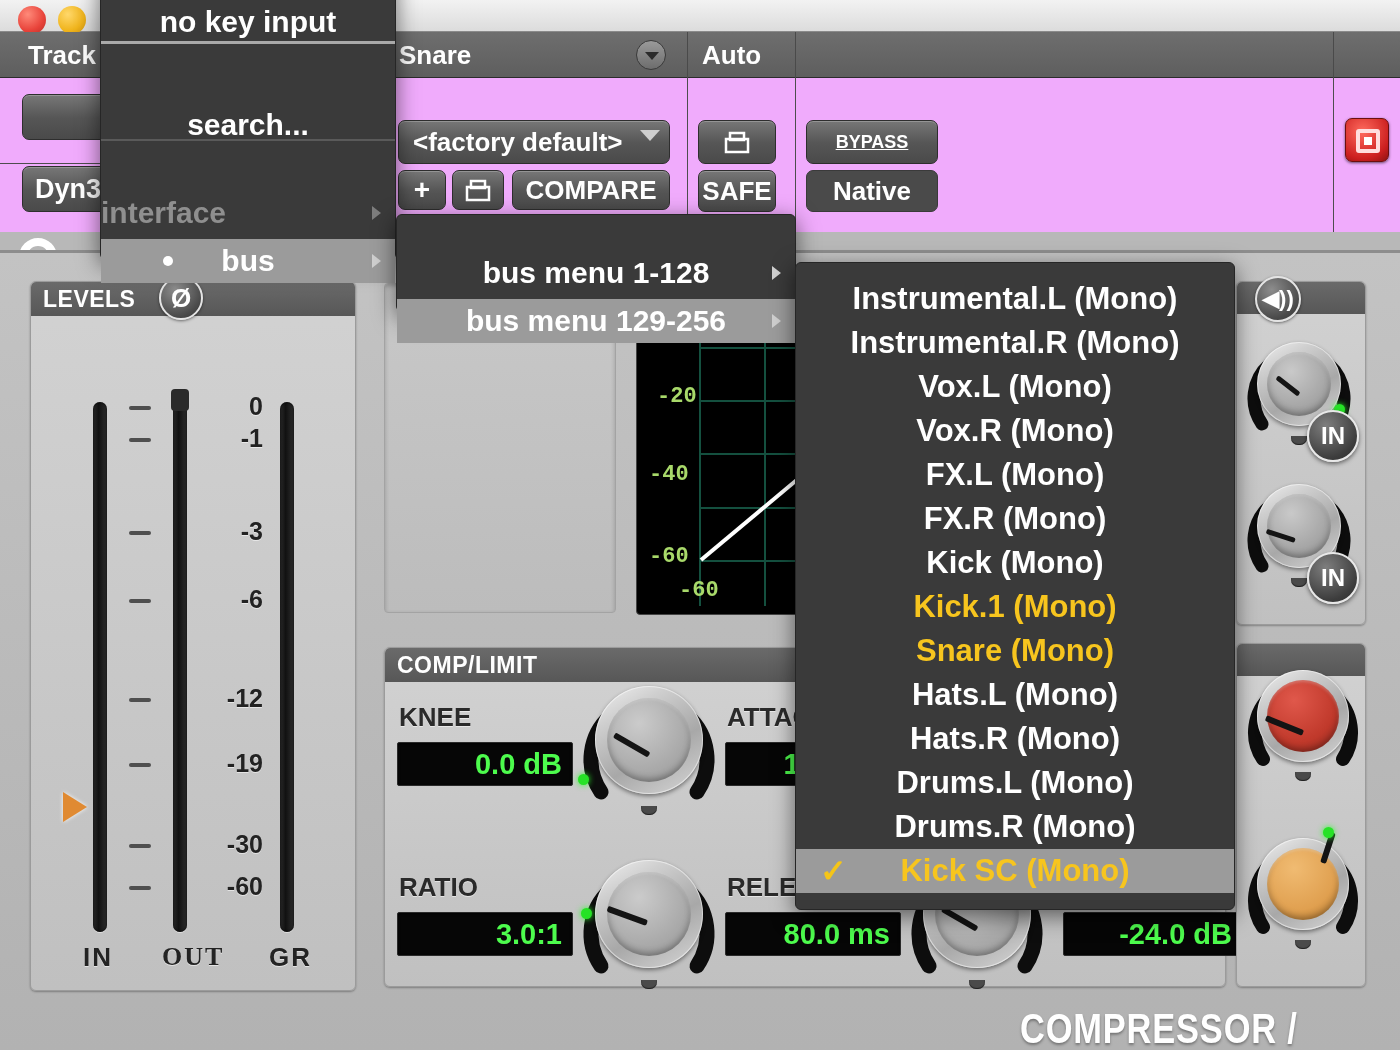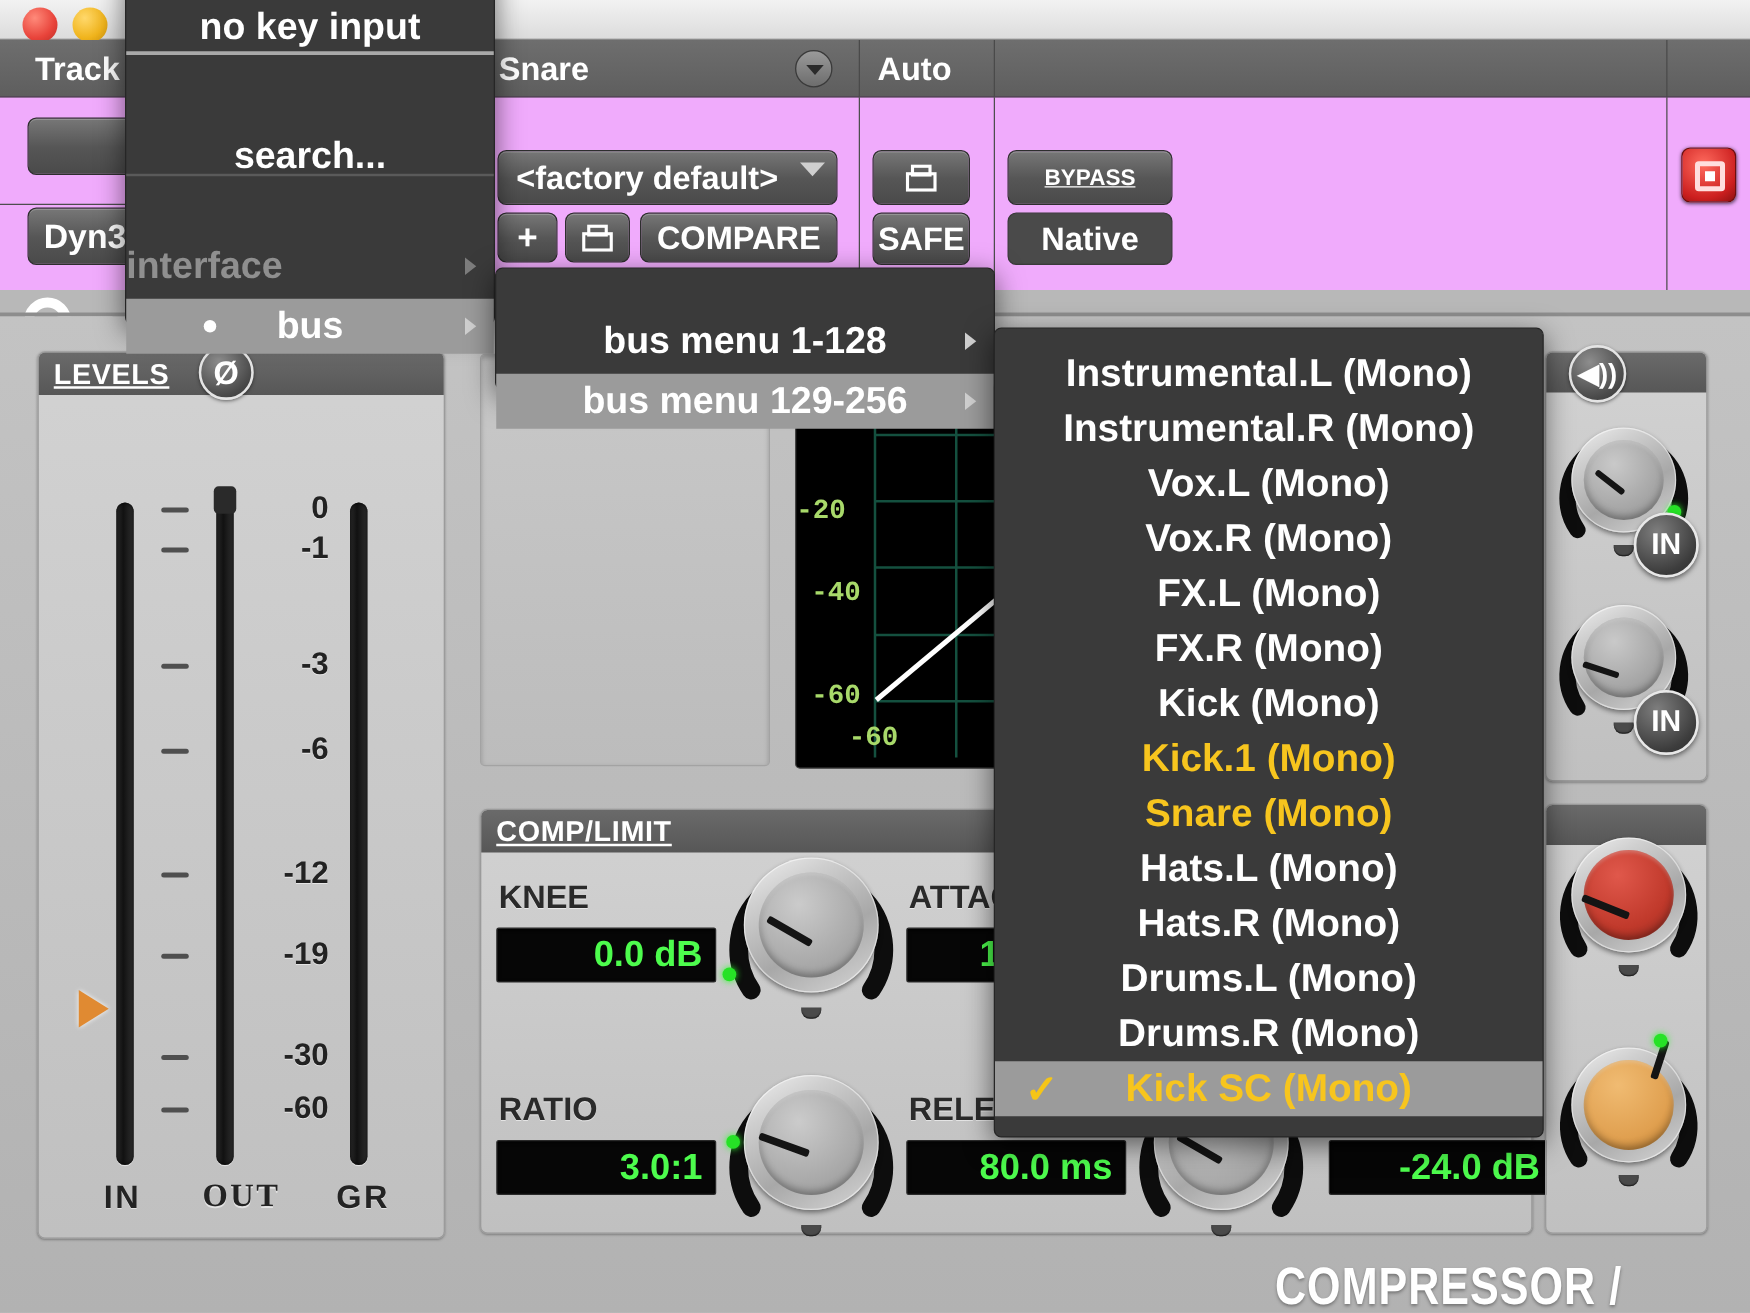--- a/index.html
+++ b/index.html
@@ -68,21 +68,21 @@
     position:absolute;
     background: linear-gradient(to bottom,#d2d2d2 0%, #c0c0c0 100%);
     border:1px solid #9b9b9b; border-radius:6px;
     box-shadow: 0 1px 2px rgba(0,0,0,0.30), inset 0 1px 0 rgba(255,255,255,0.65);
   }
   .panel-title {
     position:absolute; left:0; top:0; right:0; height:34px;
     background: linear-gradient(to bottom,#6a6a6a,#575757);
     border-radius:5px 5px 0 0;
     color:#fff; font-weight:bold; font-size:23px; letter-spacing:0.5px;
-    line-height:34px; padding-left:12px;text-decoration:underline;
+    line-height:34px; padding-left:12px;
   }
   .inset {
     background: linear-gradient(to bottom,#c8c8c8,#bcbcbc);
     border:1px solid #a3a3a3; border-radius:4px;
     box-shadow: inset 0 2px 4px rgba(0,0,0,0.22);
     position:absolute;
   }
   .lcd {
     position:absolute; background:#060606;
     border:1px solid #2a2a2a; border-radius:2px;
@@ -322,21 +322,21 @@
           <line x1="63" y1="12" x2="255" y2="12"></line>
           <line x1="63" y1="62" x2="255" y2="62"></line>
           <line x1="63" y1="115" x2="255" y2="115"></line>
           <line x1="63" y1="168" x2="255" y2="168"></line>
           <line x1="63" y1="222" x2="255" y2="222"></line>
           <line x1="63" y1="275" x2="255" y2="275"></line>
         </g>
         <line x1="64" y1="274" x2="253" y2="116" stroke="#ffffff" stroke-width="4"></line>
       </svg>
       <div class="gaxis" style="left:36px;top:30px;">0</div>
-      <div class="gaxis" style="left:0;top:98px;margin-top:12px;">-20</div>
+      <div class="gaxis" style="left:20px;top:98px;">-20</div>
       <div class="gaxis" style="left:12px;top:176px;">-40</div>
       <div class="gaxis" style="left:12px;top:258px;">-60</div>
       <div class="gaxis" style="left:42px;top:292px;">-60</div>
       <div class="gaxis" style="left:205px;top:292px;">-4</div>
     </div>
 
     <div class="panel" style="left:1236px;top:28px;width:130px;height:344px;">
       <div class="panel-title" style="height:32px;"></div>
       <div class="phase-btn" style="left:18px;top:-6px;width:46px;height:46px;line-height:42px;font-size:22px;">◀))</div>
 

